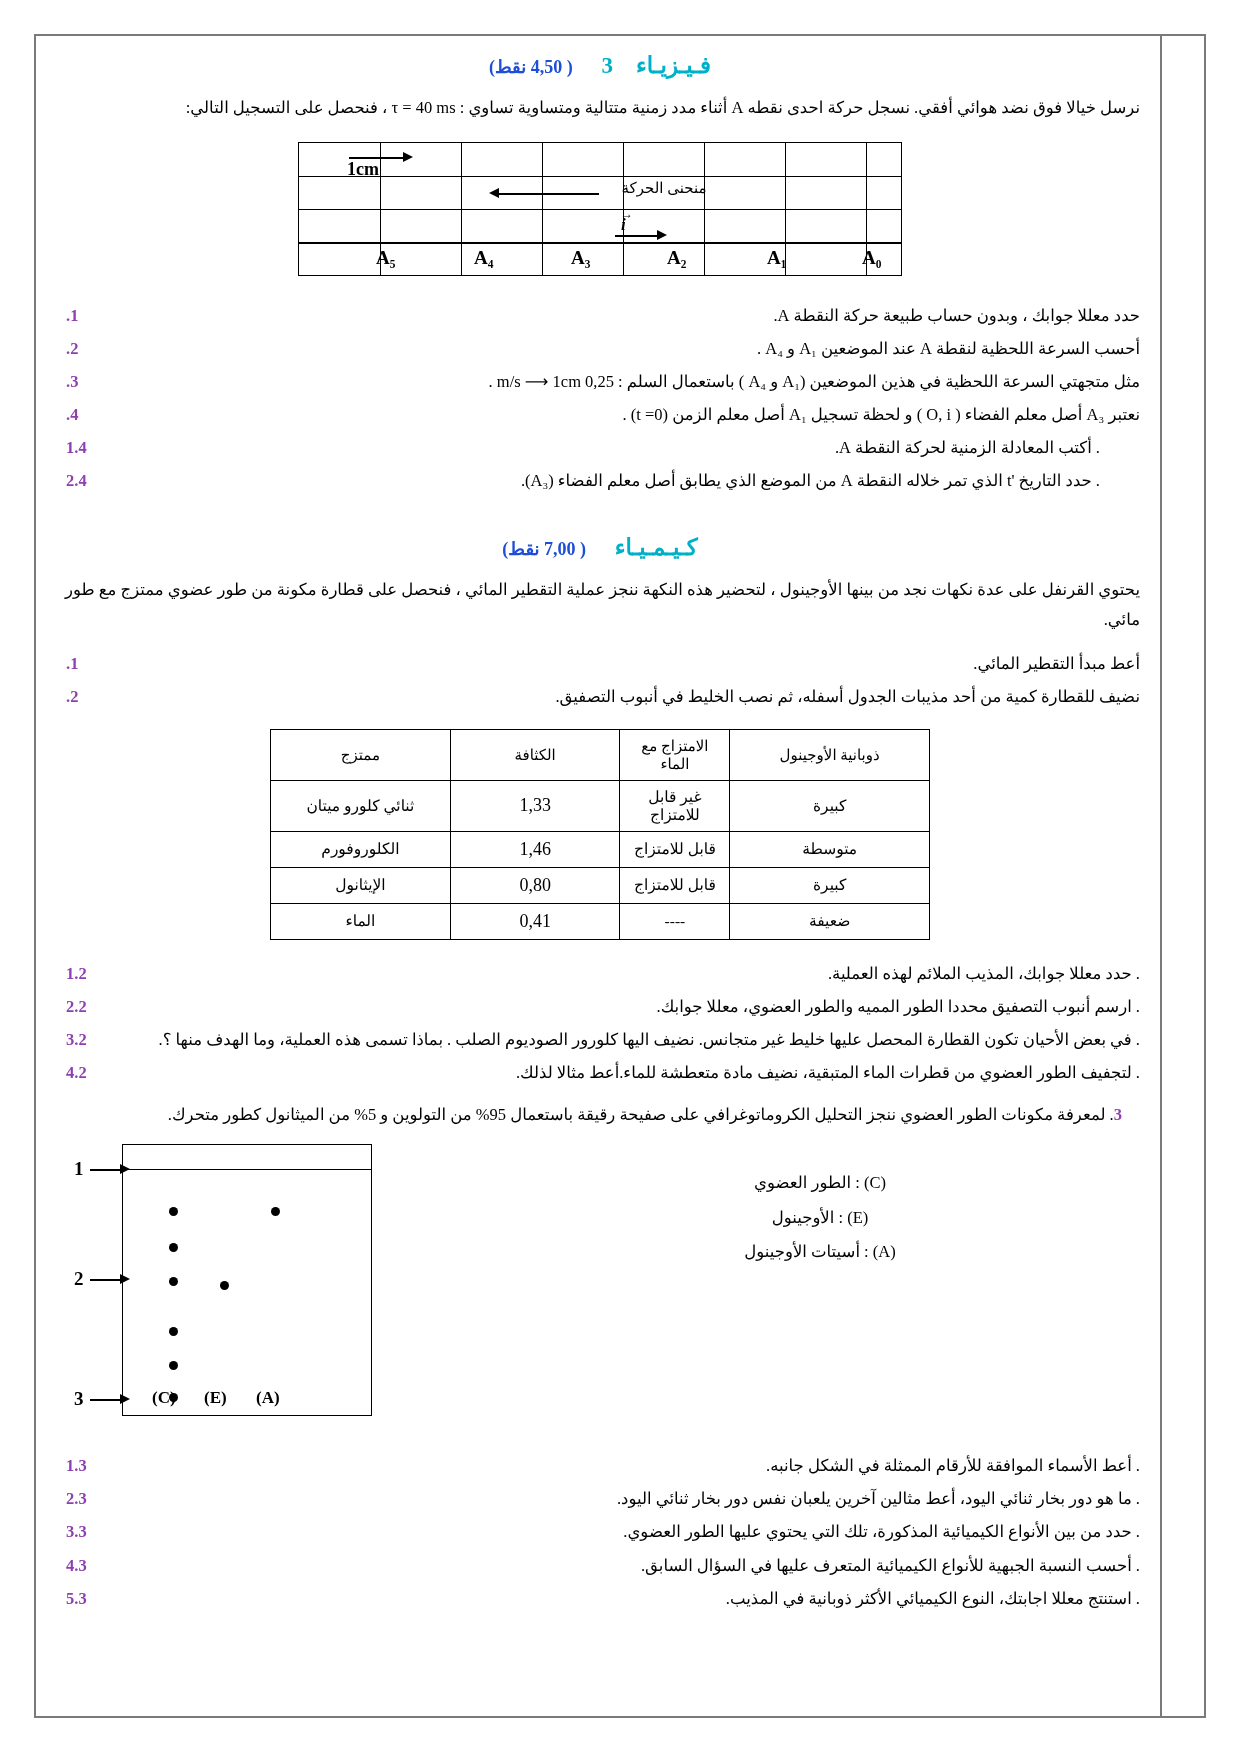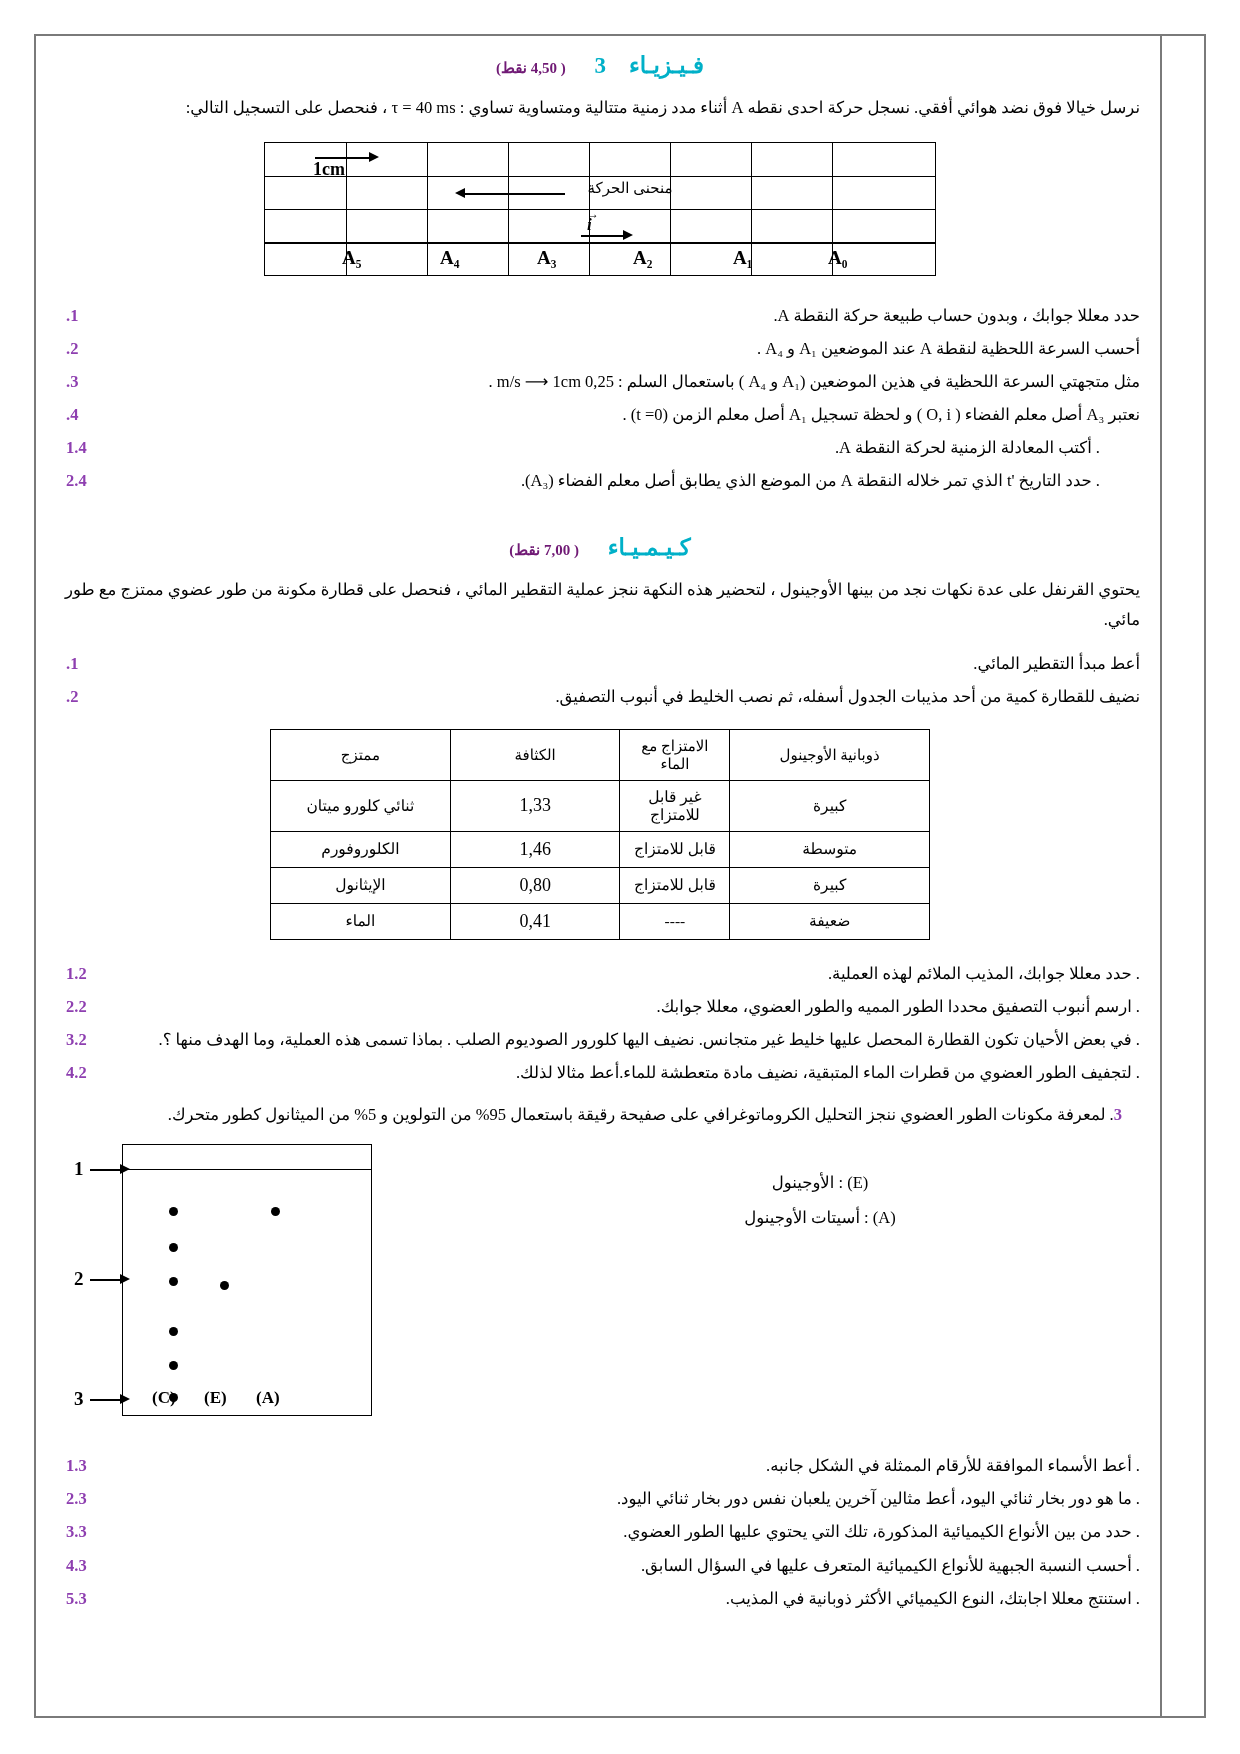--- a/index.html
+++ b/index.html
@@ -47,22 +47,22 @@
   .section-title {
     color: #00b0c8;
     font-size: 23px;
     font-weight: bold;
     text-align: center;
     letter-spacing: 2px;
     margin: 0;
     direction: rtl;
   }
   .section-title .pts {
-    color: #701a75;
-    font-size: 15px;
+    color: #1d4ed8;
+    font-size: 18px;
     letter-spacing: 0;
   }
 
   
   .para {
     font-size: 16.5px;
     line-height: 1.85;
     text-align: justify;
     direction: rtl;
   }
@@ -93,21 +93,21 @@
   .qtext { flex: 1 1 auto; }
   .right-block {
     direction: rtl;
     text-align: right;
   }
   .ind-1 { padding-right: 40px; }
 
   
   .fig-phys {
     position: relative;
-    width: 672px;
+    width: 604px;
     height: 134px;
     margin: 18px auto 24px auto;
     border: 1.6px solid #000;
     box-sizing: border-box;
     background: #fff;
   }
   .gv { position: absolute; top: 0; bottom: 0; width: 0; border-left: 1px solid #000; }
   .gh { position: absolute; left: 0; right: 0; height: 0; border-top: 1px solid #000; }
   .baseline { position: absolute; left: 0; right: 0; height: 0; border-top: 2.6px solid #000; }
   .pt-label {
@@ -425,20 +425,21 @@
 
       <div class="axis-num" style="left:14px; top:252px;">3</div>
       <div class="axis-arrow-line" style="left:30px; top:263px; width:36px;"></div>
       <div class="arrow-head ah-right" style="left:60px; top:258px;"></div>
 
       <div class="col-label" style="left:92px; top:252px;">(C)</div>
       <div class="col-label" style="left:144px; top:252px;">(E)</div>
       <div class="col-label" style="left:196px; top:252px;">(A)</div>
 
       <div class="legend">
+        <div>(C)  :  الطور العضوي</div>
         <div>(E)  :  الأوجينول</div>
         <div>(A)  :  أسيتات الأوجينول</div>
       </div>
     </div>
 
     <div class="qlist" style="margin-top:14px;">
       <div class="qrow">
         <span class="qtext">.   أعط الأسماء الموافقة للأرقام الممثلة في الشكل جانبه.</span>
         <span class="qnum">1.3</span>
       </div>

